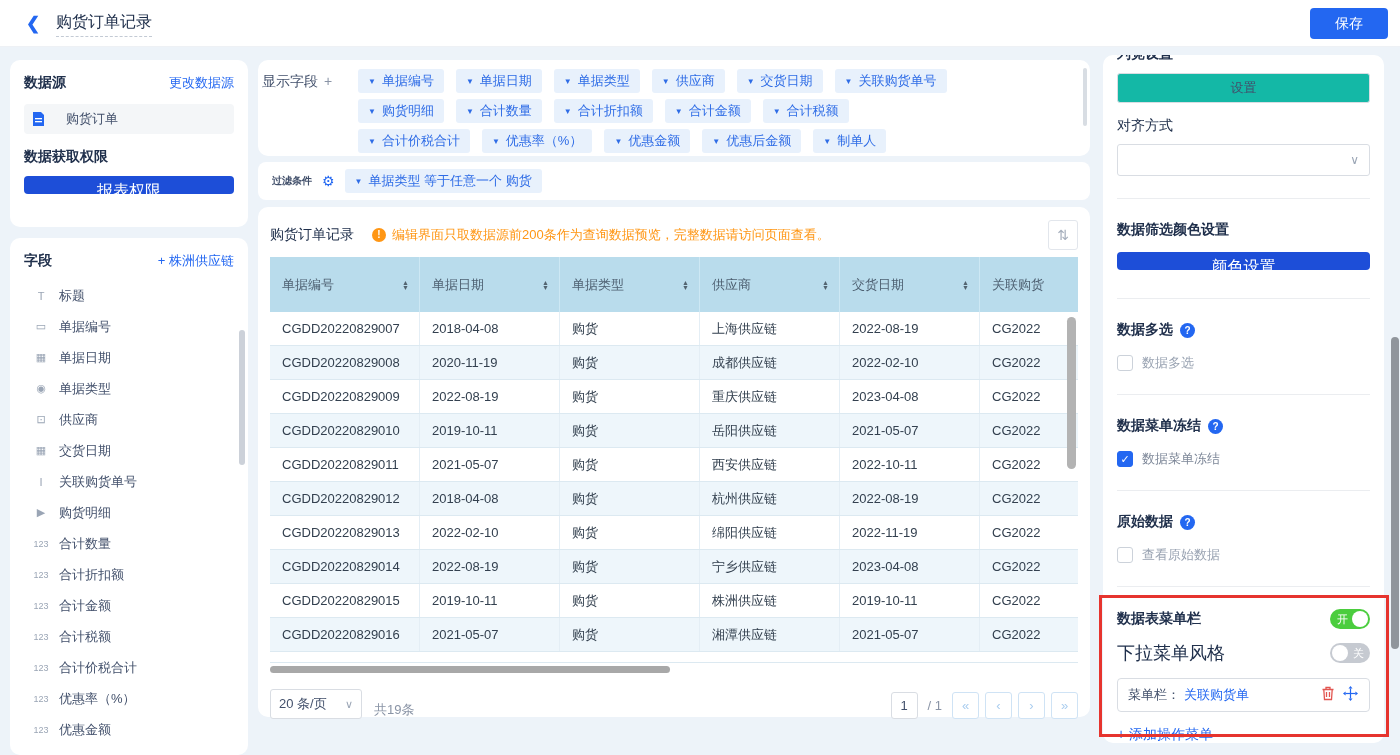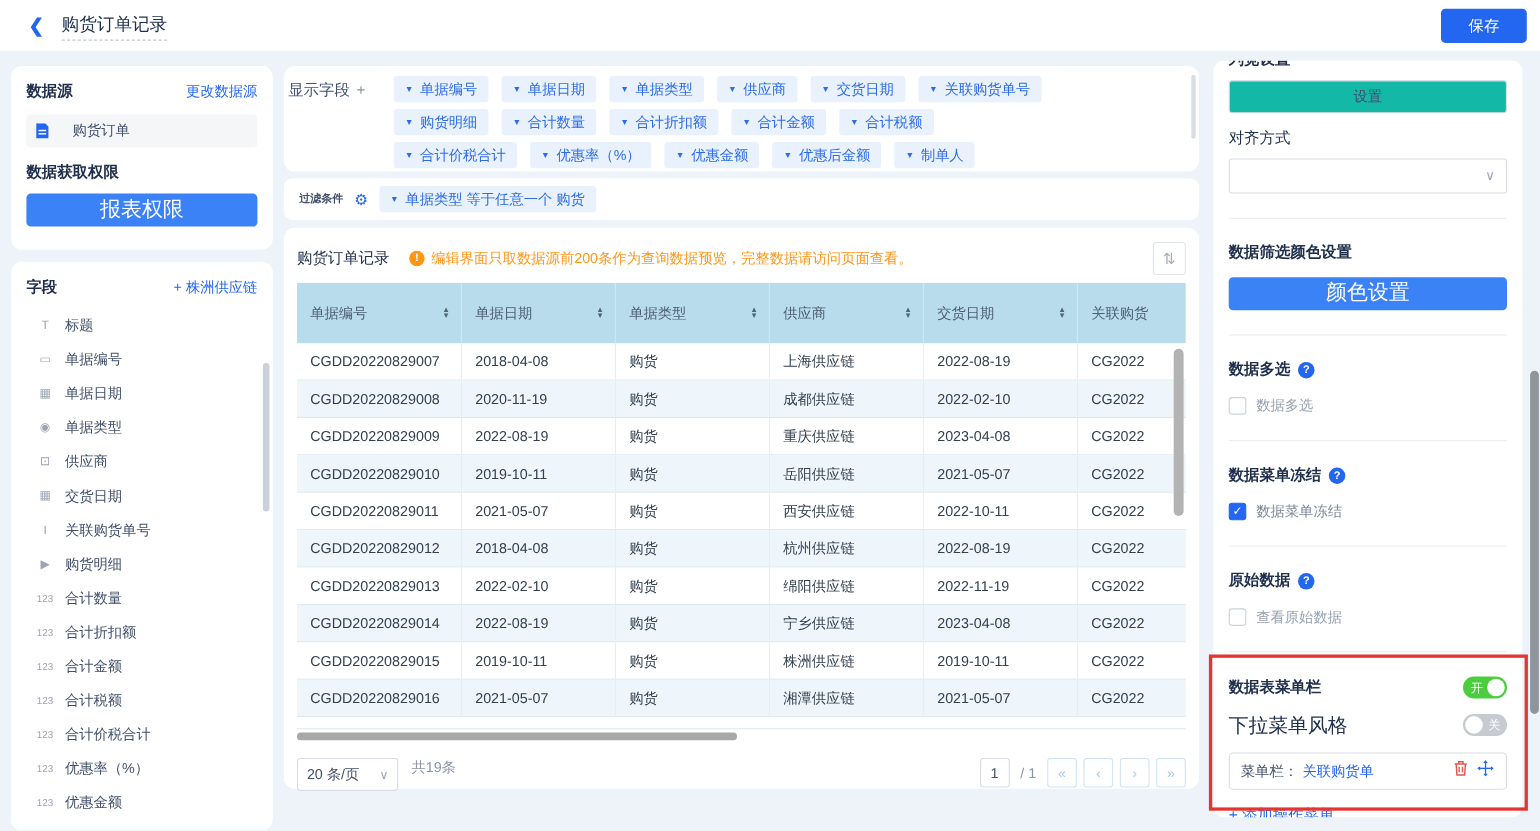--- a/index.html
+++ b/index.html
@@ -14,21 +14,21 @@
 
   .card { position:absolute; background:#fff; border-radius:10px; }
 
   
   #ds-card { left:10px; top:60px; width:238px; height:167px; padding:14px; }
   .card-head { display:flex; justify-content:space-between; align-items:center; }
   .card-title { font-size:14px; font-weight:bold; color:#20304c; }
   .blue-link { font-size:13px; color:#2367f1; cursor:pointer; }
   .ds-item { margin-top:12px; height:30px; background:#f4f6f8; border-radius:4px; display:flex; align-items:center; padding-left:8px; gap:21px; font-size:13px; color:#42506b; }
   .perm-title { margin-top:14px; font-size:14px; font-weight:bold; color:#20304c; }
-  .blue-btn { margin-top:10px; width:100%; height:30px; background:#3b82f6; color:#fff; font-size:19px; border:none; border-radius:4px; text-align:center; line-height:30px; cursor:pointer; }
+  .blue-btn { margin-top:10px; width:100%; height:18px; background:#1d4ed8; color:#fff; font-size:16px; border:none; border-radius:4px; text-align:center; line-height:30px; cursor:pointer; }
 
   #field-card { left:10px; top:238px; width:238px; height:517px; padding:14px; overflow:hidden; }
   #field-list { margin-top:10px; }
   .field-item { height:31px; display:flex; align-items:center; gap:9px; padding-left:8px; cursor:pointer; }
   .f-icon { width:18px; min-width:18px; text-align:center; color:#9aa5b5; font-size:11px; }
   .f-icon.num { font-size:9px; letter-spacing:0; }
   .f-label { font-size:13px; color:#42506b; white-space:nowrap; }
   .v-thumb { position:absolute; border-radius:3px; background:#ccd1d9; }
 
   
@@ -62,21 +62,21 @@
   .t-body .t-row { height:34px; background:#fff; border-bottom:1px solid #dce9f1; cursor:pointer; }
   .t-body .t-row.alt { background:#eef6fb; }
   .t-body .t-cell { font-size:13px; color:#33404f; display:flex; align-items:center; border-right:1px solid #e4eef5; }
   .t-row .t-cell:last-child { border-right:none; }
   .c0{width:150px;min-width:150px} .c1{width:140px;min-width:140px} .c2{width:140px;min-width:140px}
   .c3{width:140px;min-width:140px} .c4{width:140px;min-width:140px} .c5{flex:1;min-width:0}
   .partial-row { height:11px; background:#fff; border-bottom:1px solid #dce9f1; }
   .h-thumb { position:absolute; left:0px; bottom:2px; width:400px; height:7px; background:#a8a8a8; border-radius:4px; cursor:pointer; }
   .tbl-vscroll { position:absolute; right:14px; top:110px; width:9px; height:152px; background:#b3b3b3; border-radius:5px; cursor:pointer; z-index:3; }
 
-  .pager-row { display:flex; align-items:flex-start; margin-top:14px; padding-top:0; }
+  .pager-row { display:flex; align-items:flex-end; margin-top:14px; padding-top:0; }
   .psize { width:92px; height:30px; border:1px solid #d9dde3; border-radius:3px; display:flex; align-items:center; justify-content:space-between; padding:0 8px; font-size:13px; color:#42506b; cursor:pointer; background:#fff; }
   .psize .chev { color:#9aa5b5; font-size:11px; }
   .ptotal { margin-left:12px; font-size:13px; color:#8a94a6; }
   .pager { margin-left:auto; display:flex; align-items:center; gap:6px; }
   .pnum { width:27px; height:27px; border:1px solid #d9dde3; border-radius:3px; text-align:center; line-height:25px; font-size:13px; color:#42506b; background:#fff; cursor:pointer; }
   .pof { font-size:13px; color:#8a94a6; margin:0 4px; }
   .pbtn { width:27px; height:27px; border:1px solid #cfe3f5; border-radius:3px; background:#fff; color:#a9cdef; font-size:13px; text-align:center; line-height:25px; cursor:pointer; }
 
   
   #set-card { left:1103px; top:55px; width:281px; height:688px; padding:0 14px; overflow:hidden; }

